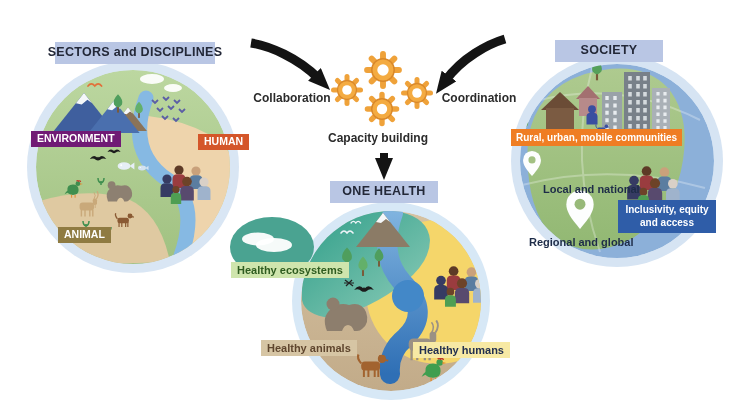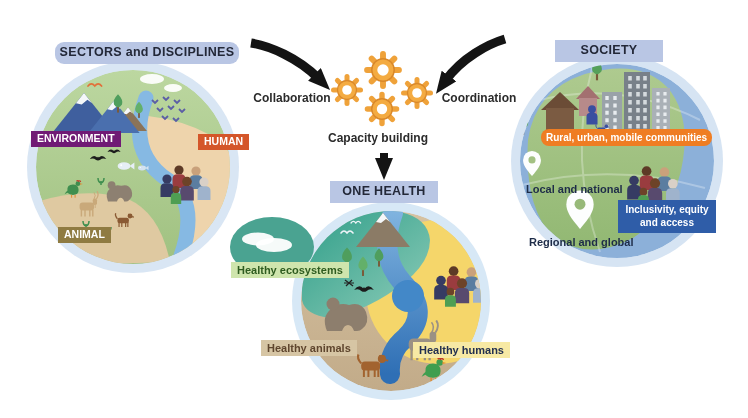--- a/index.html
+++ b/index.html
@@ -294,34 +294,34 @@
       <use href="#gorilla" transform="translate(347,317)" style="color:#8d7e6d"></use>
       <use href="#goat" transform="translate(422,347) scale(.95)" style="color:#9b9184"></use>
       <use href="#dog" transform="translate(372,367) scale(.9)" style="color:#a2632f"></use>
       <use href="#chicken" transform="translate(433,371) scale(.95)" style="color:#3f9e4f"></use>
       <use href="#fish" transform="translate(463,368) scale(.8)" style="color:#4388c8"></use>
       <use href="#people" transform="translate(462,289) scale(1.05)"></use>
     </g>
   </g>
 </svg>
 
-  <div class="lbl hdr" style="left:55px;top:42px;width:184px;border-radius:9px;">SECTORS and DISCIPLINES</div>
+  <div class="lbl hdr" style="left:55px;top:42px;width:160px;">SECTORS and DISCIPLINES</div>
   <div class="lbl hdr" style="left:555px;top:40px;width:108px;">SOCIETY</div>
   <div class="lbl hdr" style="left:330px;top:181px;width:108px;">ONE HEALTH</div>
 
   <div class="lbl midtxt" style="left:250px;top:92px;width:84px;">Collaboration</div>
   <div class="lbl midtxt" style="left:439px;top:92px;width:80px;">Coordination</div>
   <div class="lbl midtxt" style="left:318px;top:132px;width:120px;">Capacity building</div>
 
   <div class="lbl tag tag-env" style="left:31px;top:131px;">ENVIRONMENT</div>
   <div class="lbl tag tag-human" style="left:198px;top:134px;">HUMAN</div>
   <div class="lbl tag tag-animal" style="left:58px;top:227px;">ANIMAL</div>
 
-  <div class="lbl tag tag-comm" style="left:541px;top:129px;border-radius:8px;">Rural, urban, mobile communities</div>
-  <div class="lbl soc-txt" style="left:526px;top:183px;">Local and national</div>
+  <div class="lbl tag tag-comm" style="left:511px;top:129px;">Rural, urban, mobile communities</div>
+  <div class="lbl soc-txt" style="left:543px;top:183px;">Local and national</div>
   <div class="lbl tag-incl" style="position:absolute;left:618px;top:200px;font-weight:bold;">Inclusivity, equity and access</div>
   <div class="lbl soc-txt" style="left:529px;top:236px;">Regional and global</div>
 
   <div class="lbl oh-tag oh-ani" style="left:261px;top:340px;">Healthy animals</div>
   <div class="lbl oh-tag oh-eco" style="left:231px;top:262px;">Healthy ecosystems</div>
   <div class="lbl oh-tag oh-hum" style="left:413px;top:318px;">Healthy humans</div>
 
 </div>
 
 </body></html>

